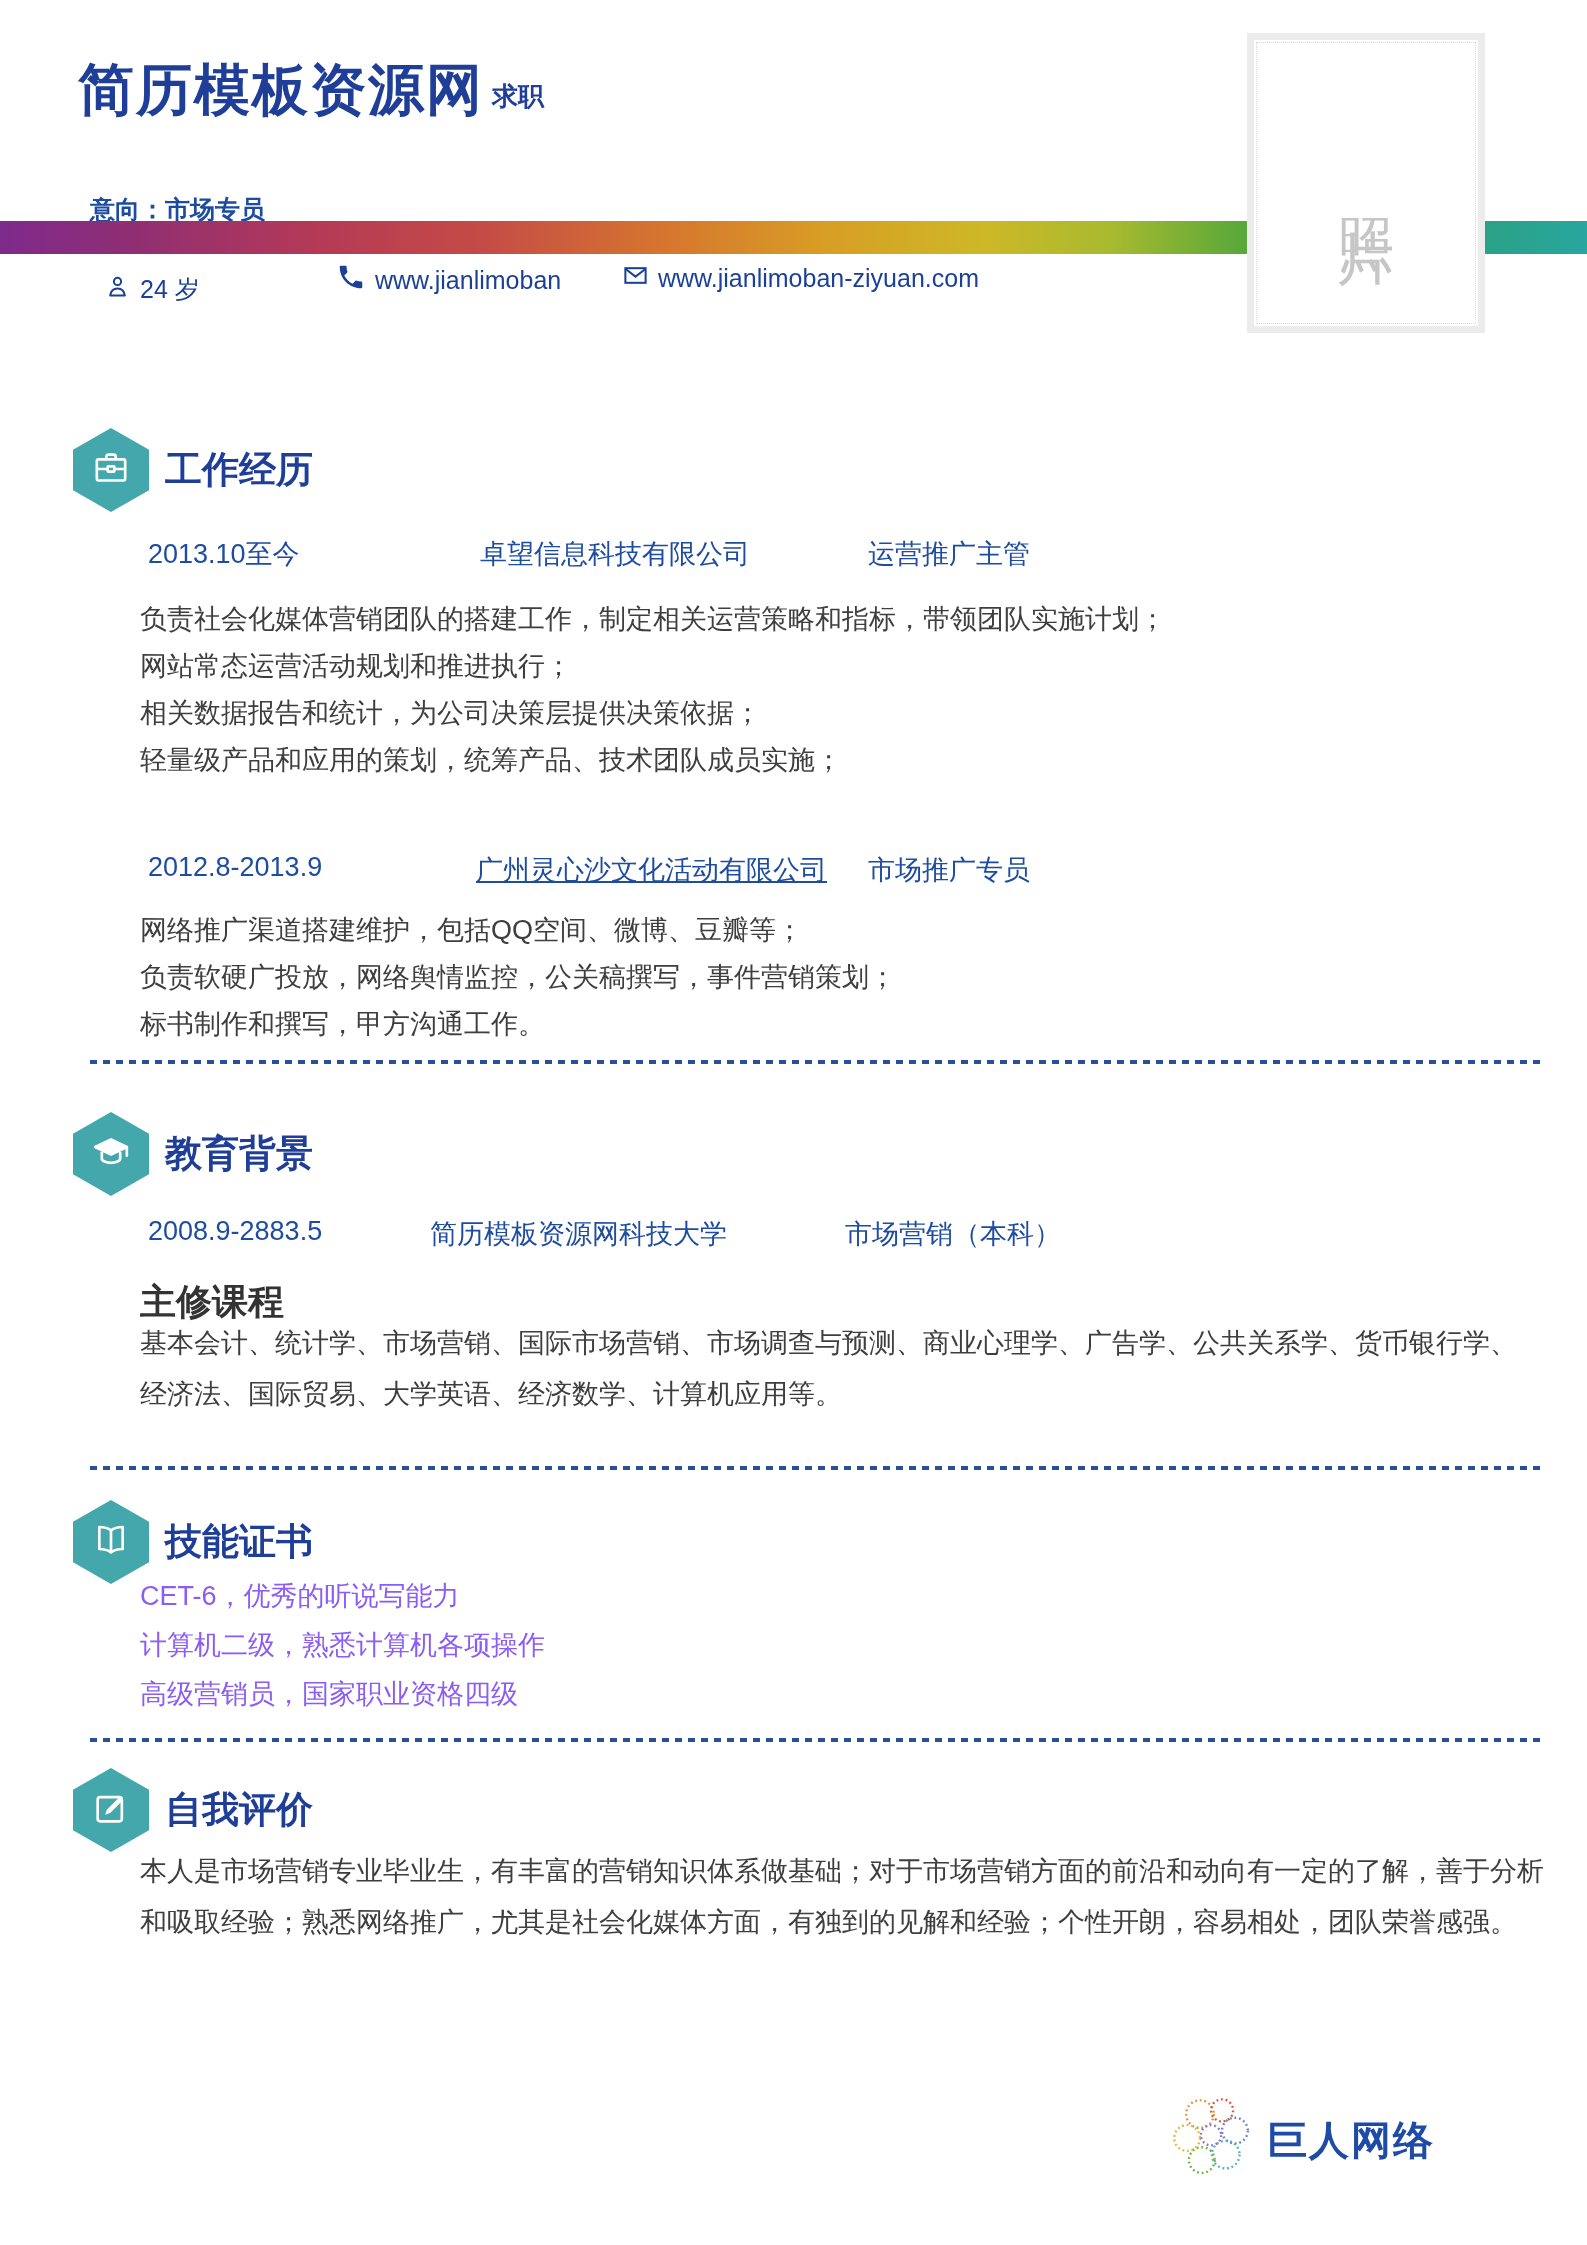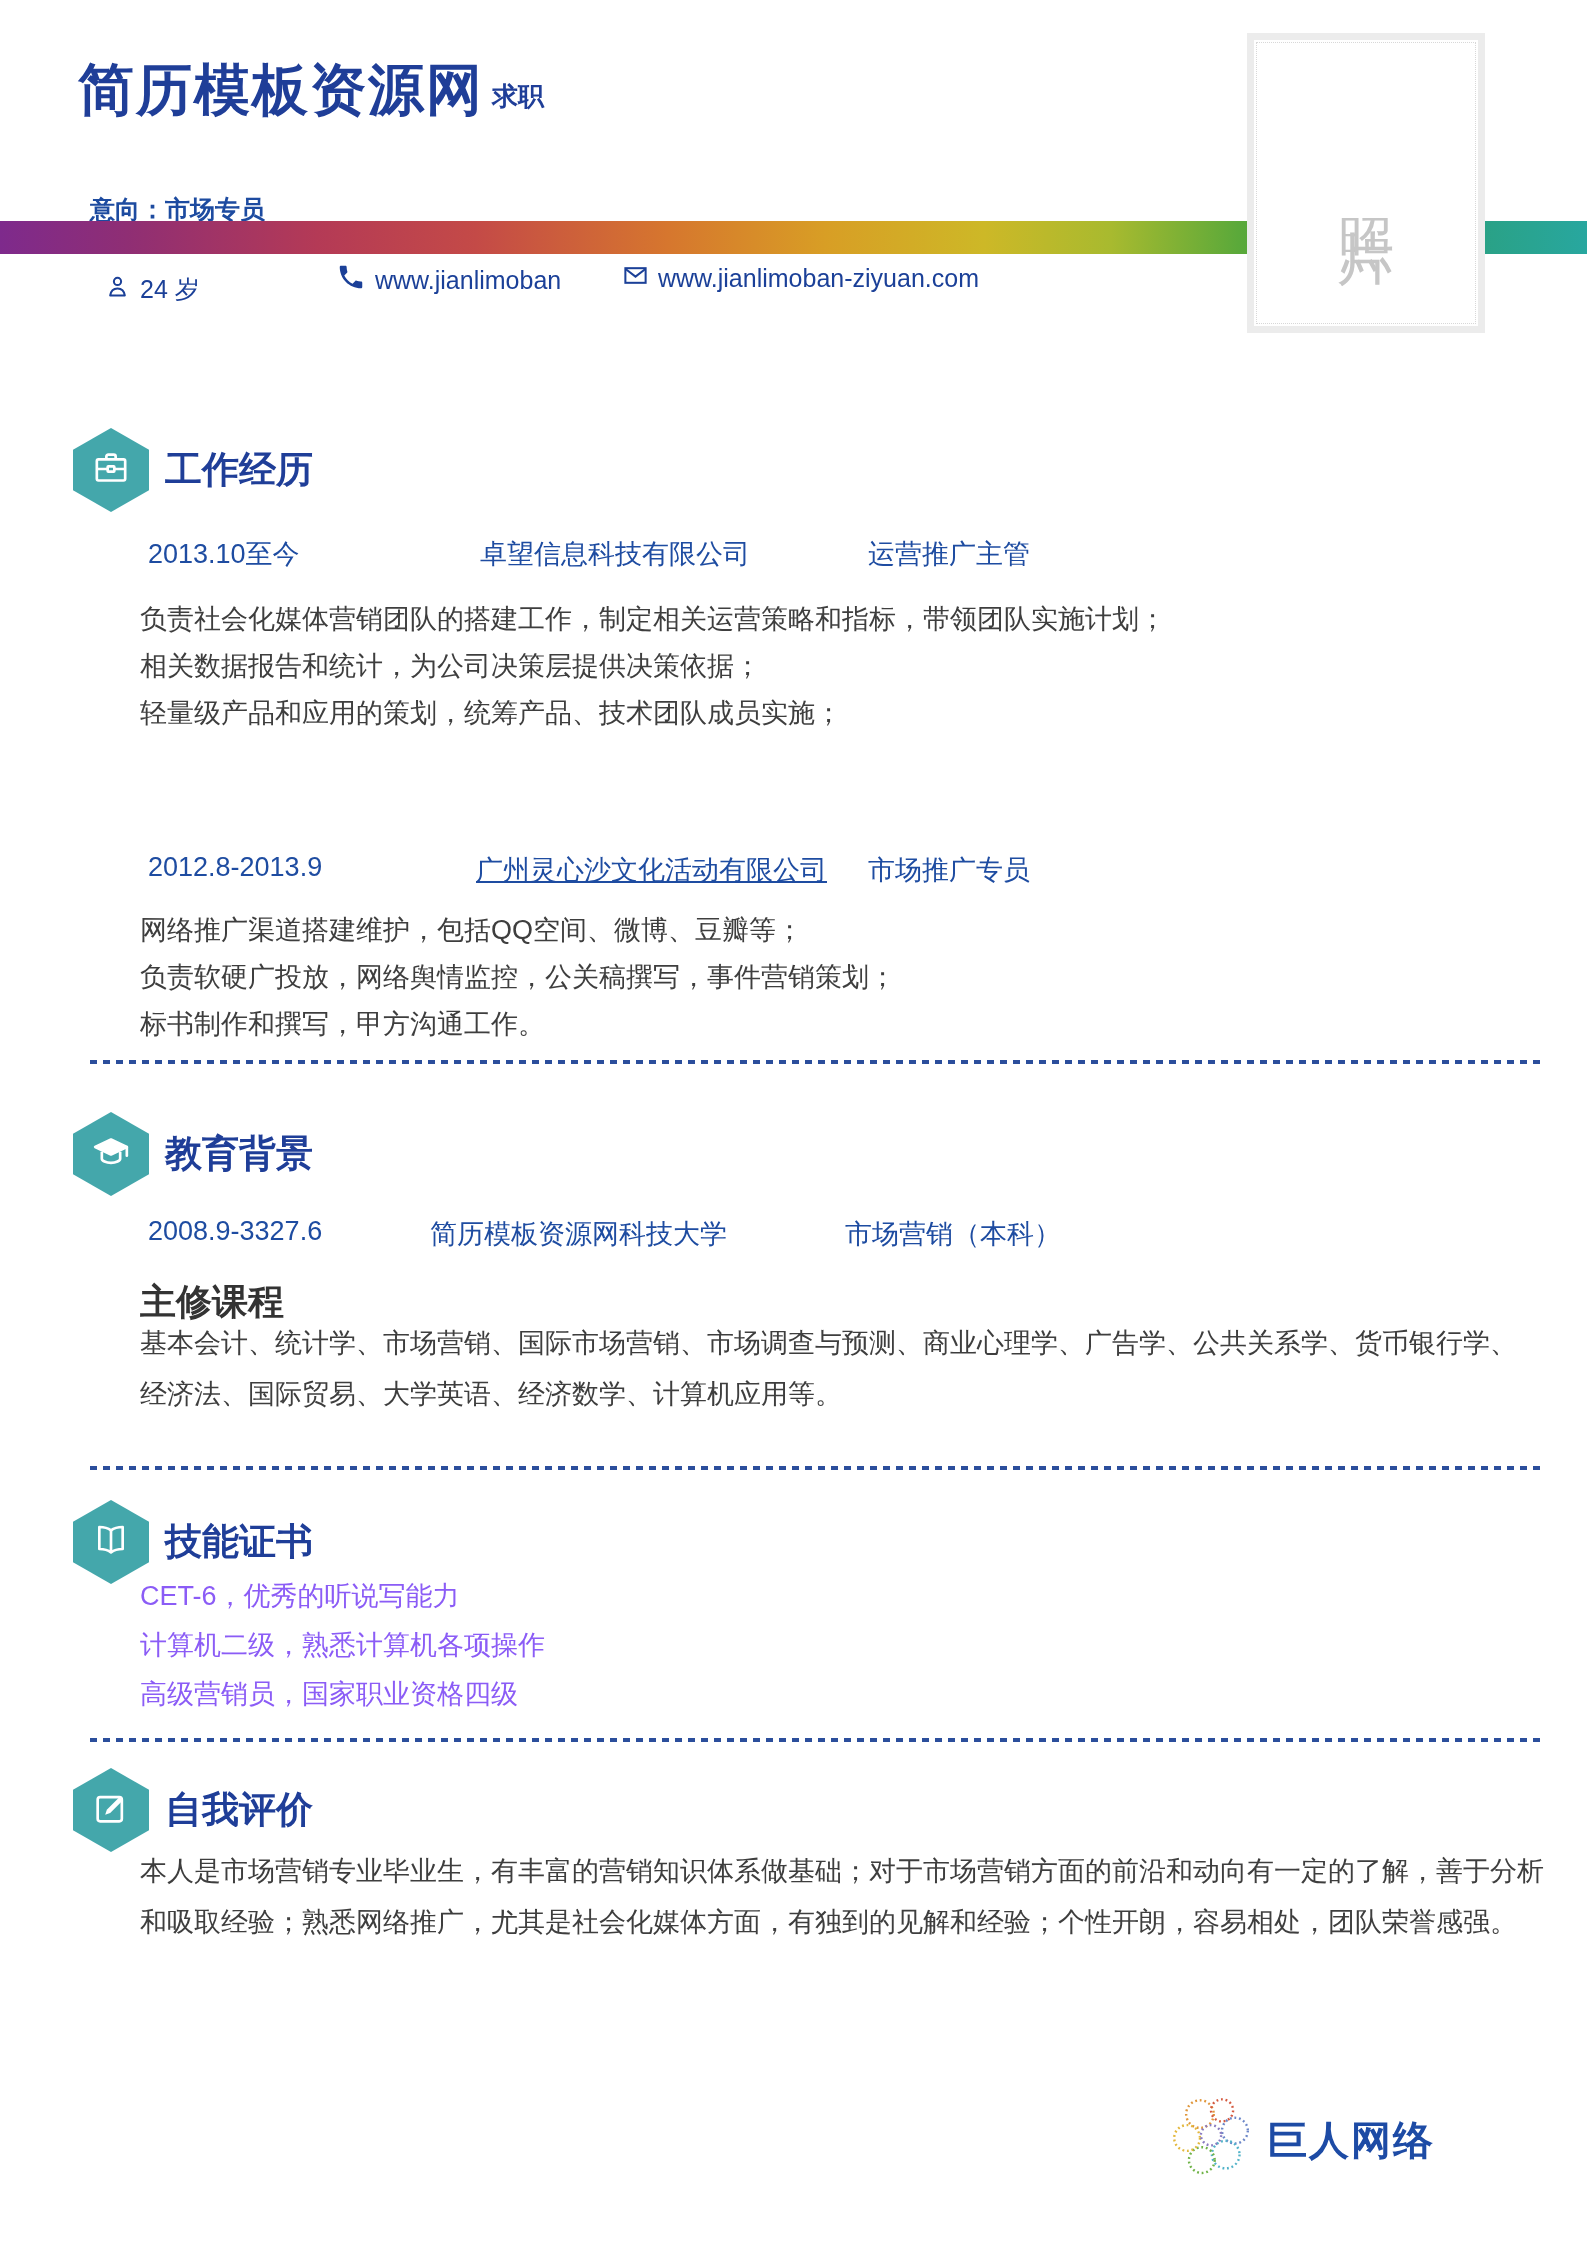--- a/index.html
+++ b/index.html
@@ -130,20 +130,21 @@
 </div>
 
 <div class="abs row27" style="left:0; top:536px; width:1587px; height:34px;">
   <span style="left:148px;">2013.10至今</span>
   <span style="left:480px;">卓望信息科技有限公司</span>
   <span style="left:868px;">运营推广主管</span>
 </div>
 
 <div class="abs duties" style="left:140px; top:605px;">
   <p>负责社会化媒体营销团队的搭建工作，制定相关运营策略和指标，带领团队实施计划；</p>
+  <p>网站常态运营活动规划和推进执行；</p>
   <p>相关数据报告和统计，为公司决策层提供决策依据；</p>
   <p>轻量级产品和应用的策划，统筹产品、技术团队成员实施；</p>
 </div>
 
 <div class="abs row27" style="left:0; top:852px; width:1286px; height:34px;">
   <span style="left:148px;">2012.8-2013.9</span>
   <span style="left:476px;text-decoration:underline;">广州灵心沙文化活动有限公司</span>
   <span style="left:868px;">市场推广专员</span>
 </div>
 
@@ -162,21 +163,21 @@
         <path d="M12 4.5L2.5 9l9.5 4.5L21.5 9z" fill="#ffffff" stroke-linejoin="round"></path>
         <path d="M6.5 11.8v4.2c0 1.2 2.5 2.5 5.5 2.5s5.5-1.3 5.5-2.5v-4.2"></path>
         <path d="M21.5 9v5.2" stroke-linecap="round"></path>
       </svg>
     </span>
   </div>
   <span class="section-title">教育背景</span>
 </div>
 
 <div class="abs row27" style="left:0; top:1216px; width:1587px; height:34px;">
-  <span style="left:148px;">2008.9-3327.6</span>
+  <span style="left:148px;">2008.9-2883.5</span>
   <span style="left:430px;">简历模板资源网科技大学</span>
   <span style="left:845px;">市场营销（本科）</span>
 </div>
 
 <div class="abs courses-label">主修课程</div>
 <div class="abs courses-text">基本会计、统计学、市场营销、国际市场营销、市场调查与预测、商业心理学、广告学、公共关系学、货币银行学、经济法、国际贸易、大学英语、经济数学、计算机应用等。</div>
 
 <div class="abs dashed-divider div2"></div>
 
 <div class="abs section-header" style="left:73px; top:1500px;">

